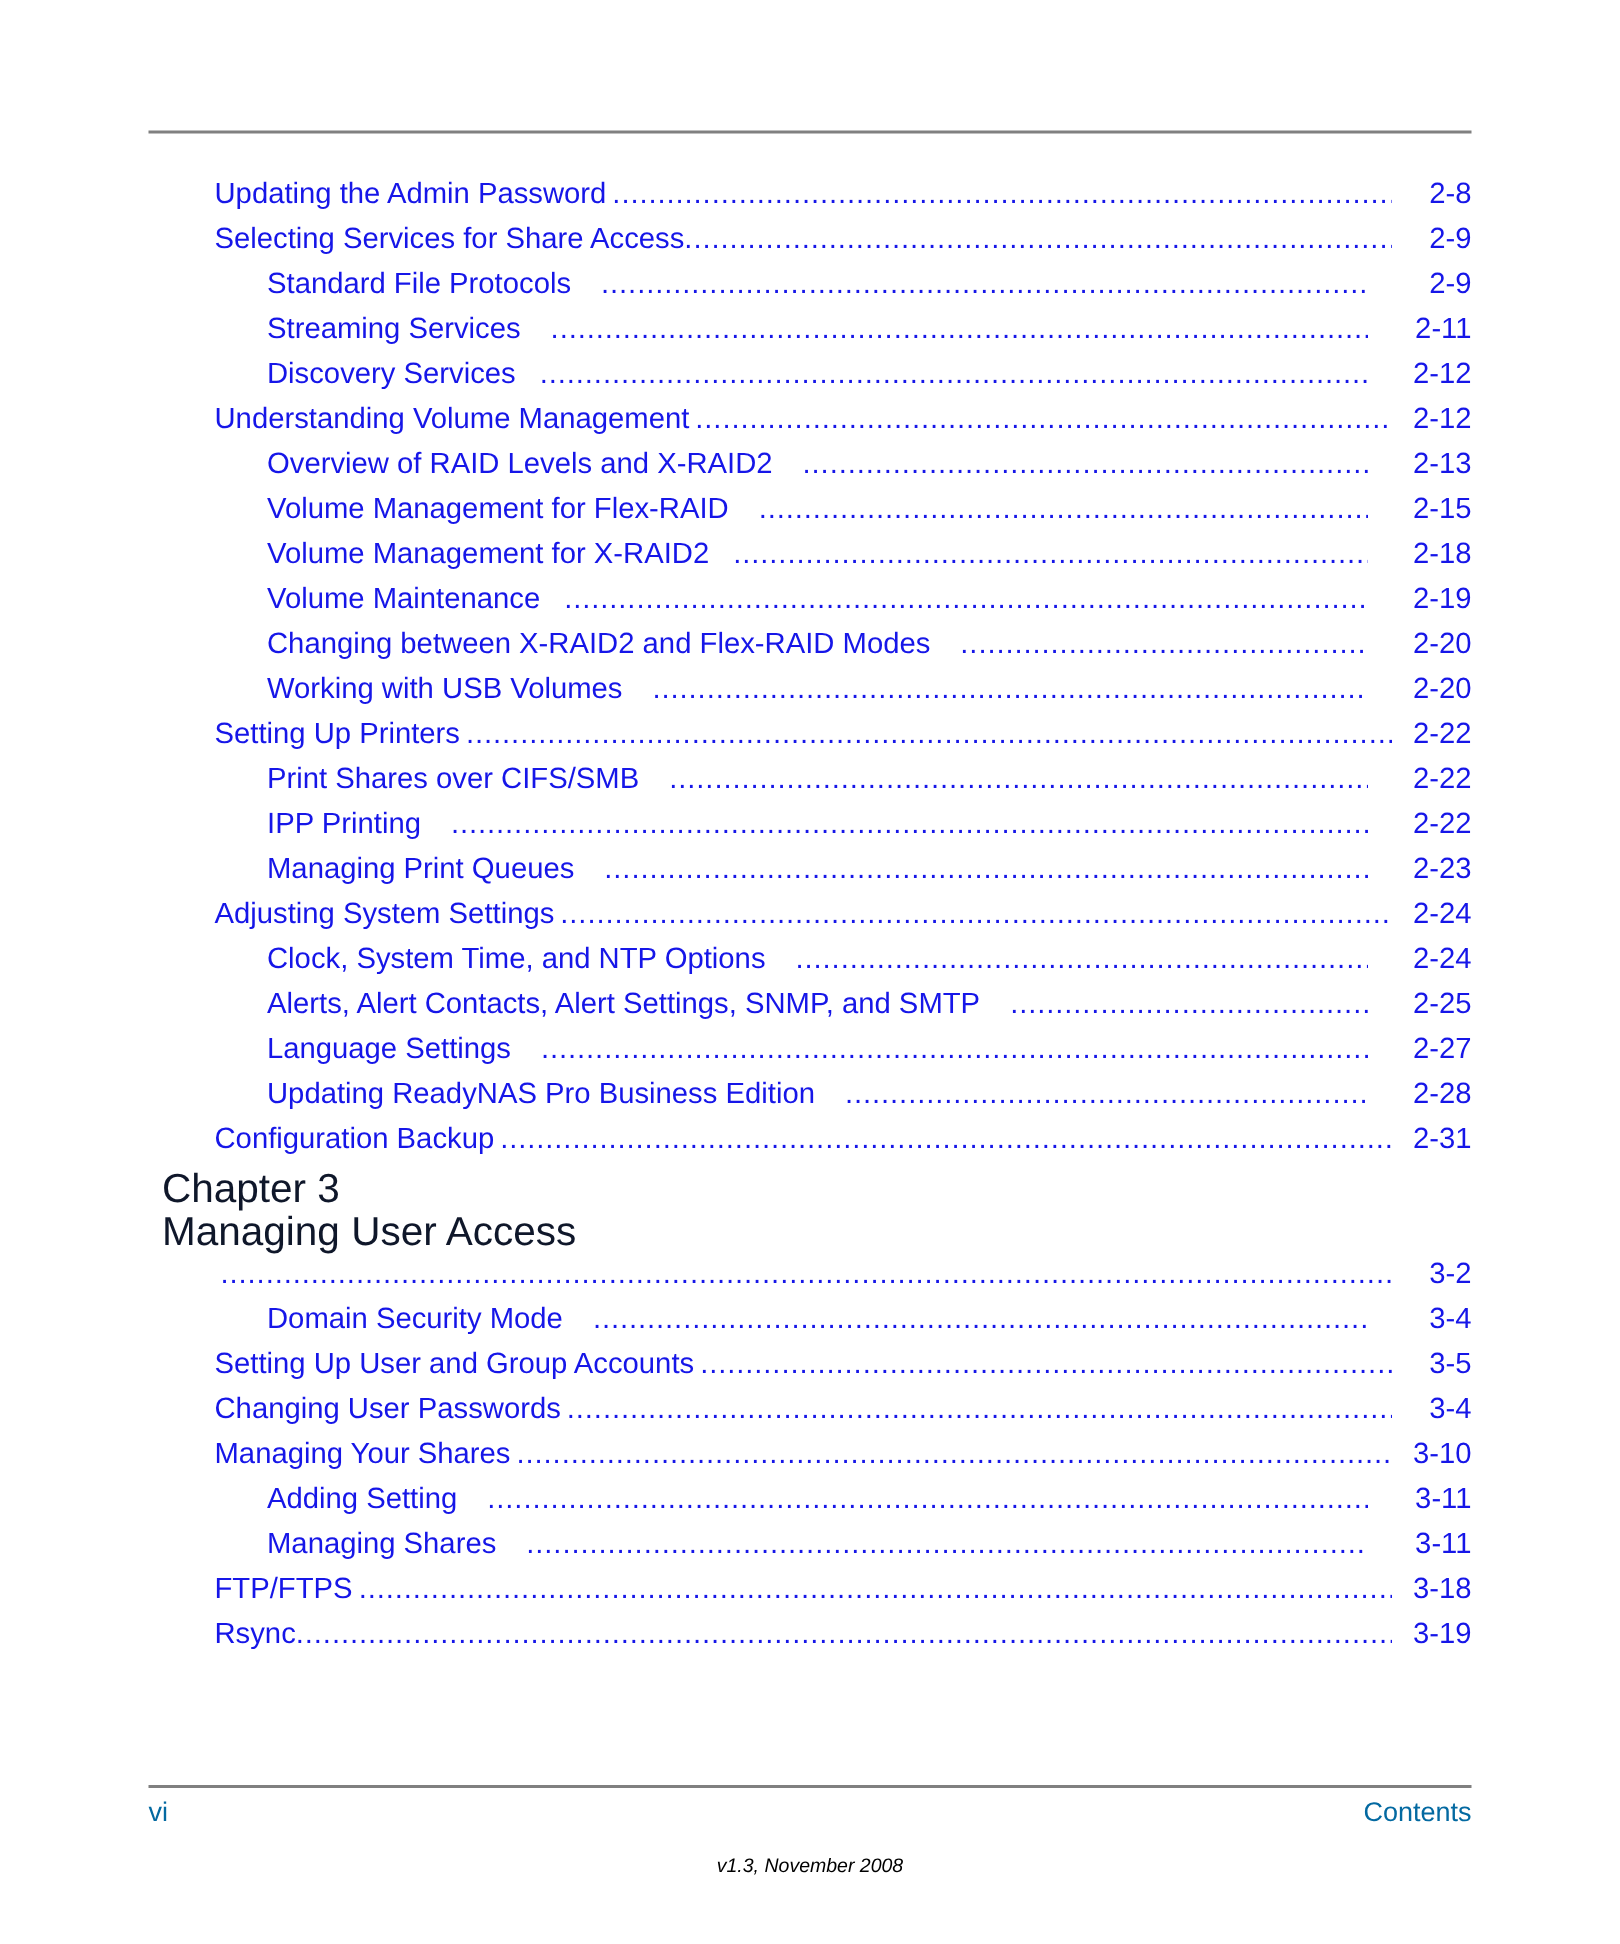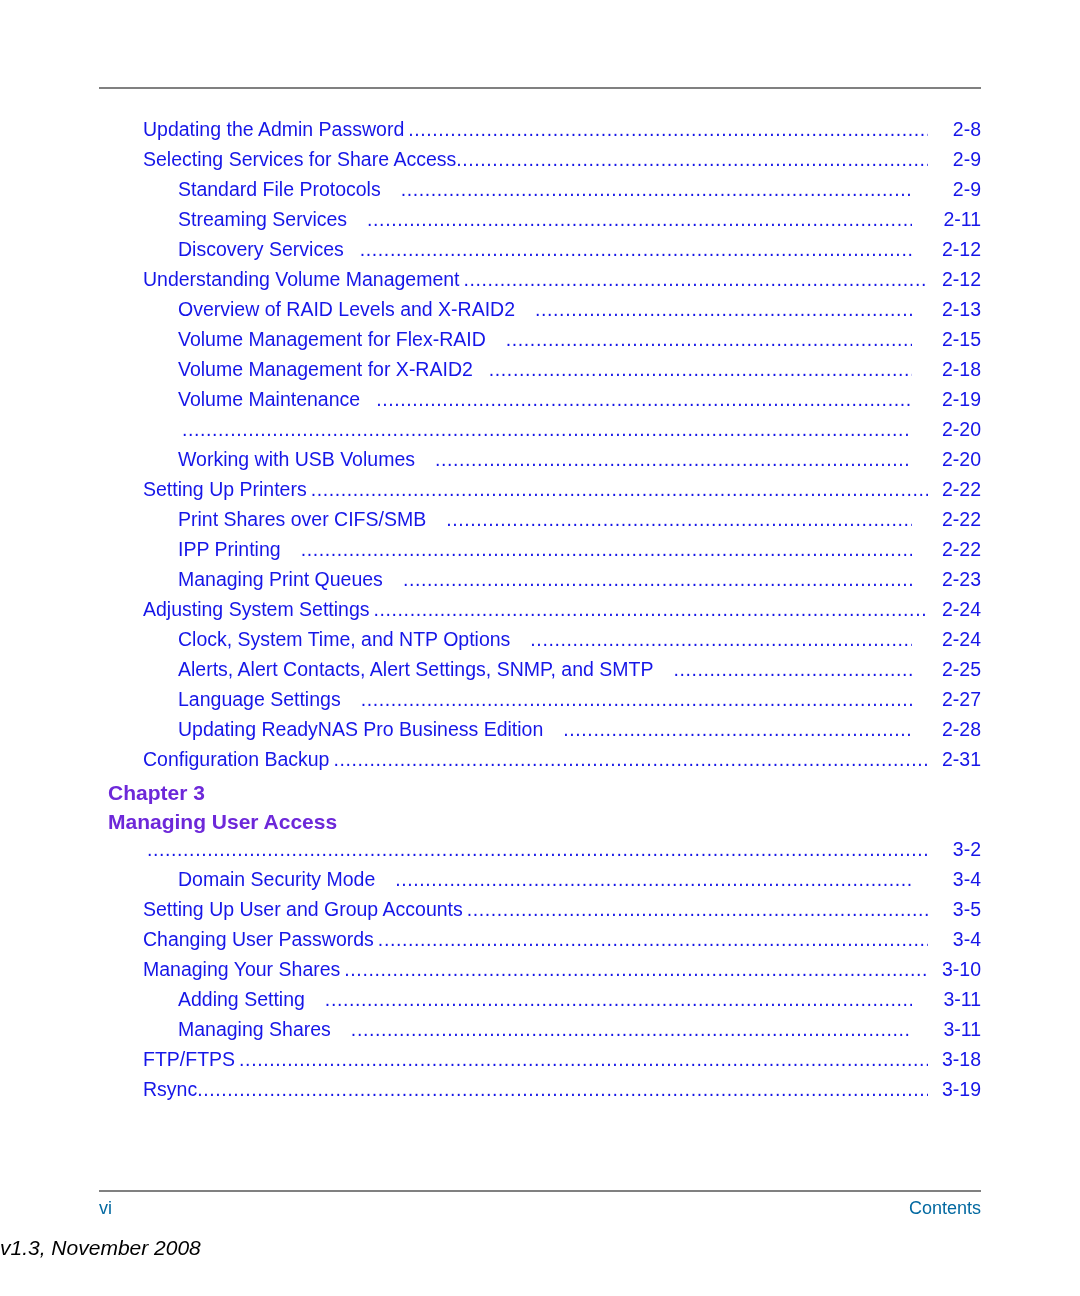--- a/index.html
+++ b/index.html
@@ -79,23 +79,23 @@
   .toc-page {
     flex: 0 0 auto;
     text-align: right;
     min-width: 52px;
   }
 
   
   .chapter-block {
     height: 60px;
     padding-left: 9px;
-    color: #6d28d9;
-    font-weight: bold;
-    font-size: 21px;
+    color: #0f172a;
+    font-weight: normal;
+    font-size: 27px;
   }
   .chapter-line {
     height: 29px;
     line-height: 29px;
     white-space: nowrap;
   }
   .chapter-num { letter-spacing: 0.4px; }
 
   
   .footer-row {
@@ -110,22 +110,23 @@
     font-size: 18px;
   }
   .footer-left  { text-align: left; }
   .footer-right { text-align: right; }
 
   .footer-version {
     position: absolute;
     left: 0;
     top: 1236px;
     width: 1080px;
+    text-align: center;
     color: #000000;
-    font-size: 21px;
+    font-size: 13px;
     font-style: italic;
   }
 </style>
 </head>
 <body>
 
 <div class="page">
 
   <div class="rule rule-top"></div>
 
@@ -175,20 +176,21 @@
           <span class="toc-title">Volume Management for X-RAID2</span>
           <span class="leader nogap"></span>
           <span class="toc-page">2-18</span>
         </div>
         <div class="toc-row lvl2">
           <span class="toc-title">Volume Maintenance</span>
           <span class="leader nogap"></span>
           <span class="toc-page">2-19</span>
         </div>
         <div class="toc-row lvl2">
+          <span class="toc-title">Changing between X-RAID2 and Flex-RAID Modes</span>
           <span class="leader"></span>
           <span class="toc-page">2-20</span>
         </div>
         <div class="toc-row lvl2">
           <span class="toc-title">Working with USB Volumes</span>
           <span class="leader"></span>
           <span class="toc-page">2-20</span>
         </div>
         <div class="toc-row lvl1">
           <span class="toc-title">Setting Up Printers</span>

